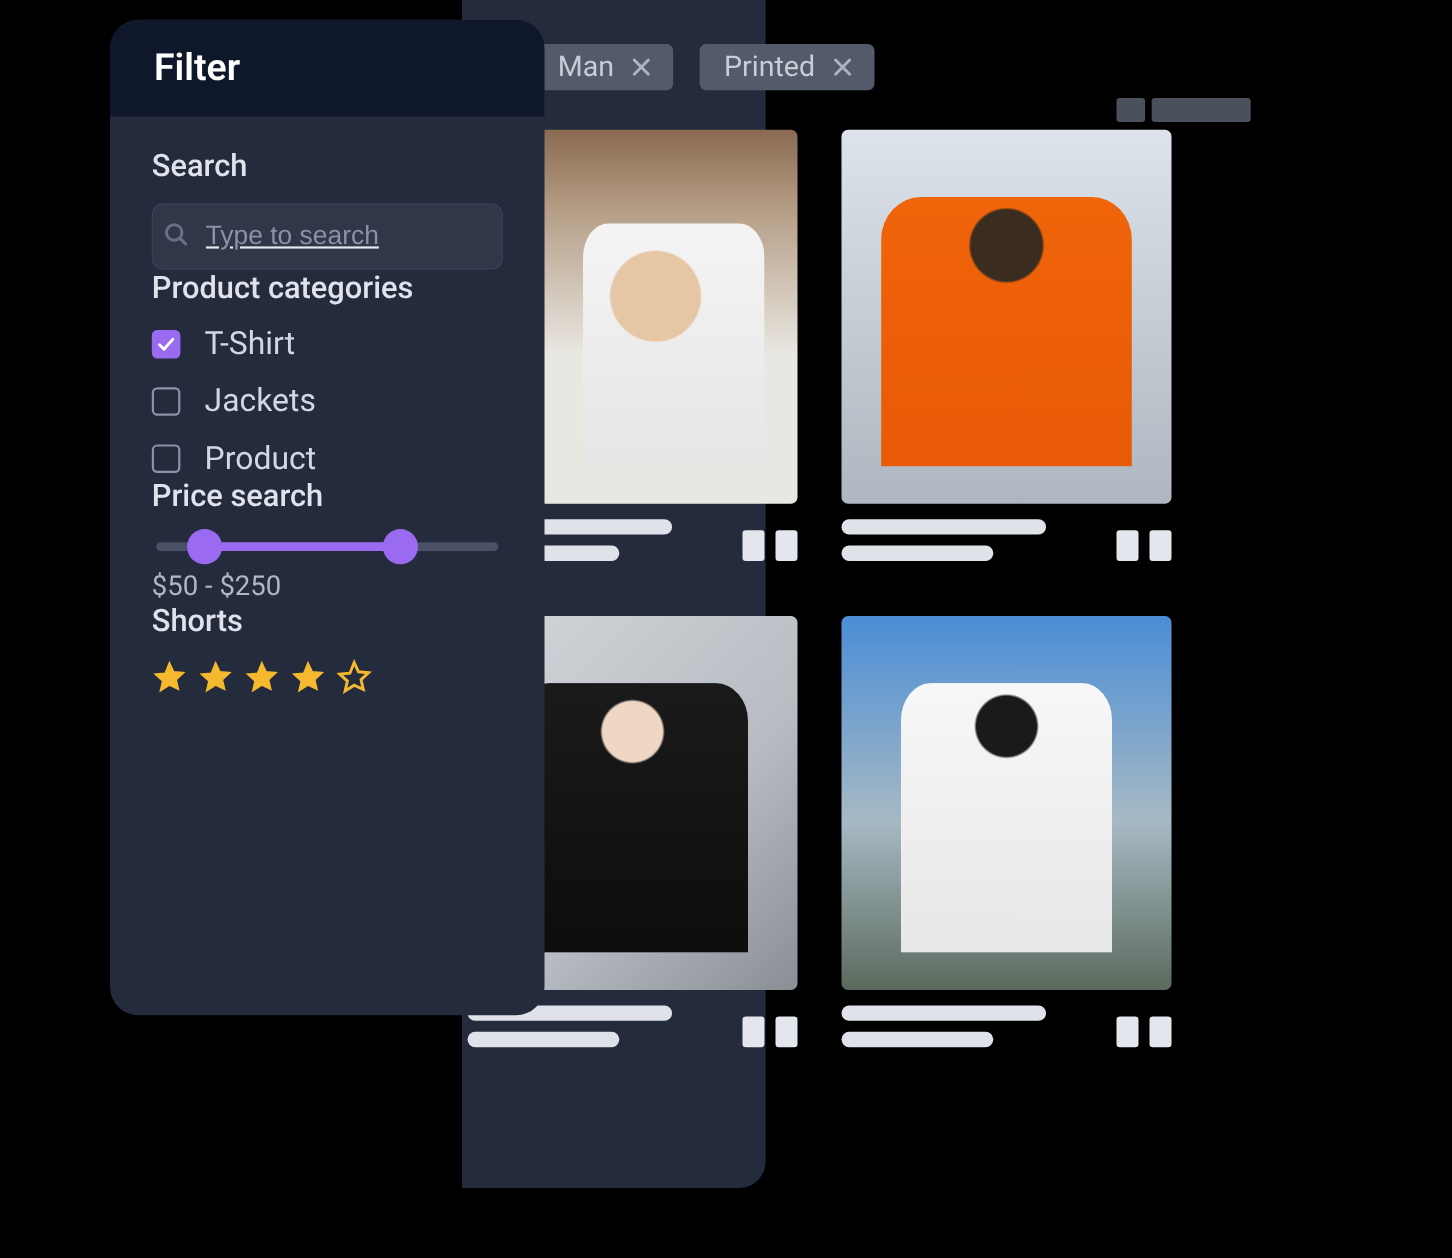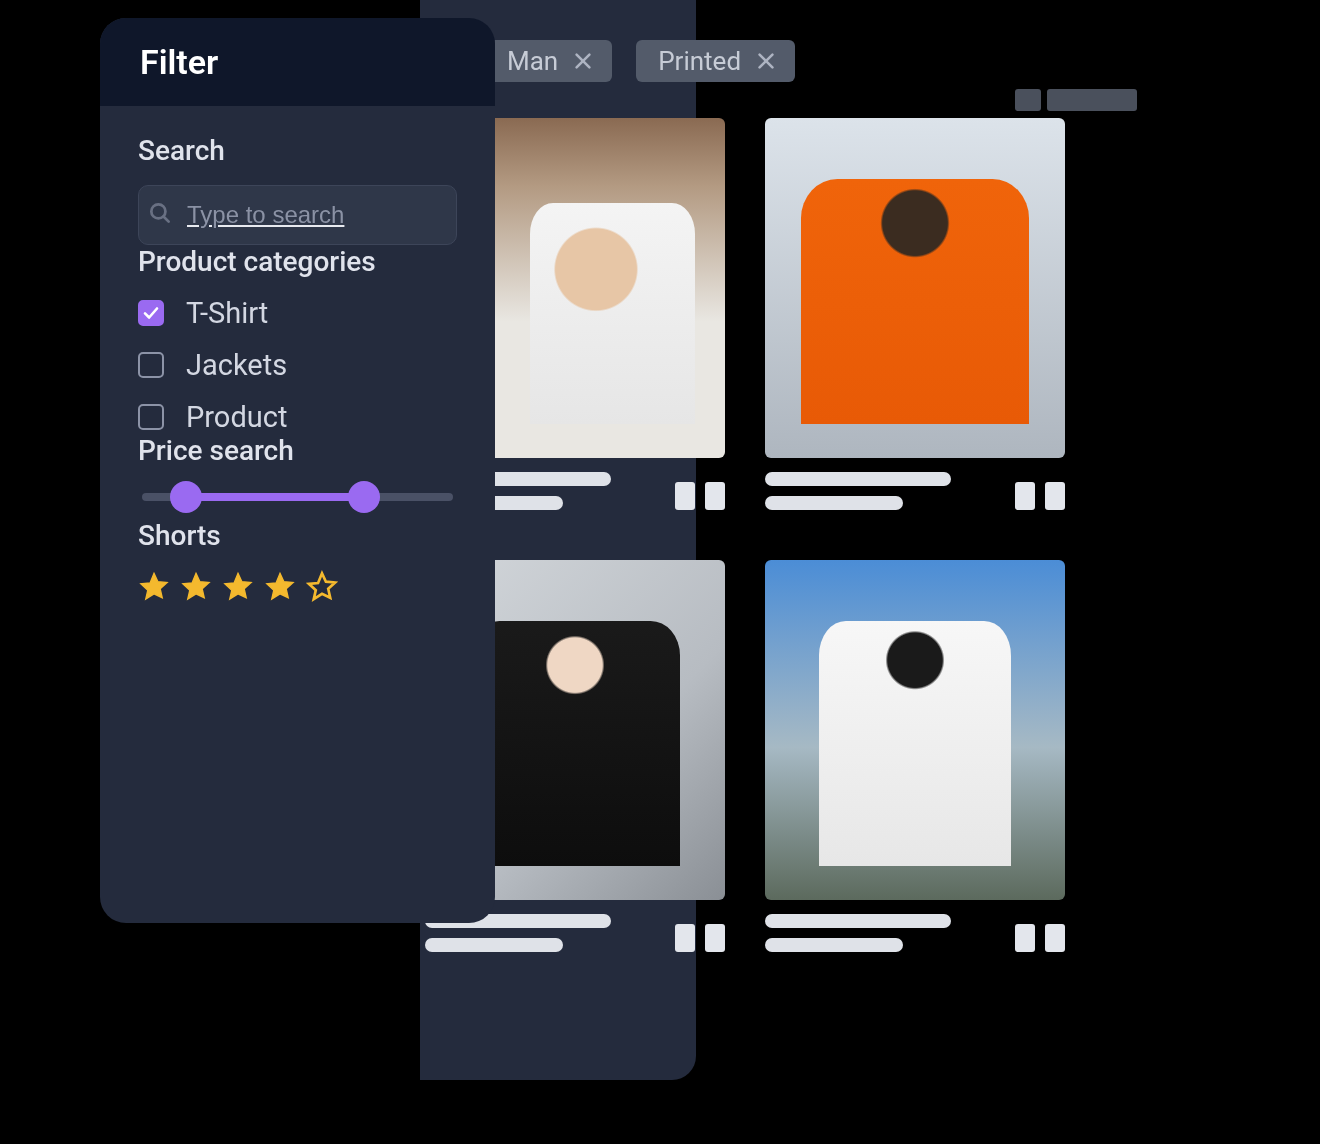--- a/index.html
+++ b/index.html
@@ -365,20 +365,21 @@
           </div>
       </div>
 
       <div>
         <div class="section-title">Price search</div>
         <div class="range-track">
           <div class="range-fill" id="range-fill" style="left: 14.2857%; width: 57.1429%;"></div>
           <div class="range-thumb" id="thumb-min" style="left: 14.2857%;"></div>
           <div class="range-thumb" id="thumb-max" style="left: 71.4286%;"></div>
         </div>
+        <div class="range-label">$50 - $250</div>
       </div>
 
       <div>
         <div class="section-title">Shorts</div>
         <div class="stars" id="stars">
             <svg viewBox="0 0 24 24">
               <path d="M12 2.5l2.95 6.27 6.9.62-5.2 4.73 1.54 6.73L12 17.9l-6.19 3.95 1.54-6.73-5.2-4.73 6.9-.62z" fill="#f4b92e" stroke="#f4b92e"></path>
             </svg>
             <svg viewBox="0 0 24 24">
               <path d="M12 2.5l2.95 6.27 6.9.62-5.2 4.73 1.54 6.73L12 17.9l-6.19 3.95 1.54-6.73-5.2-4.73 6.9-.62z" fill="#f4b92e" stroke="#f4b92e"></path>

